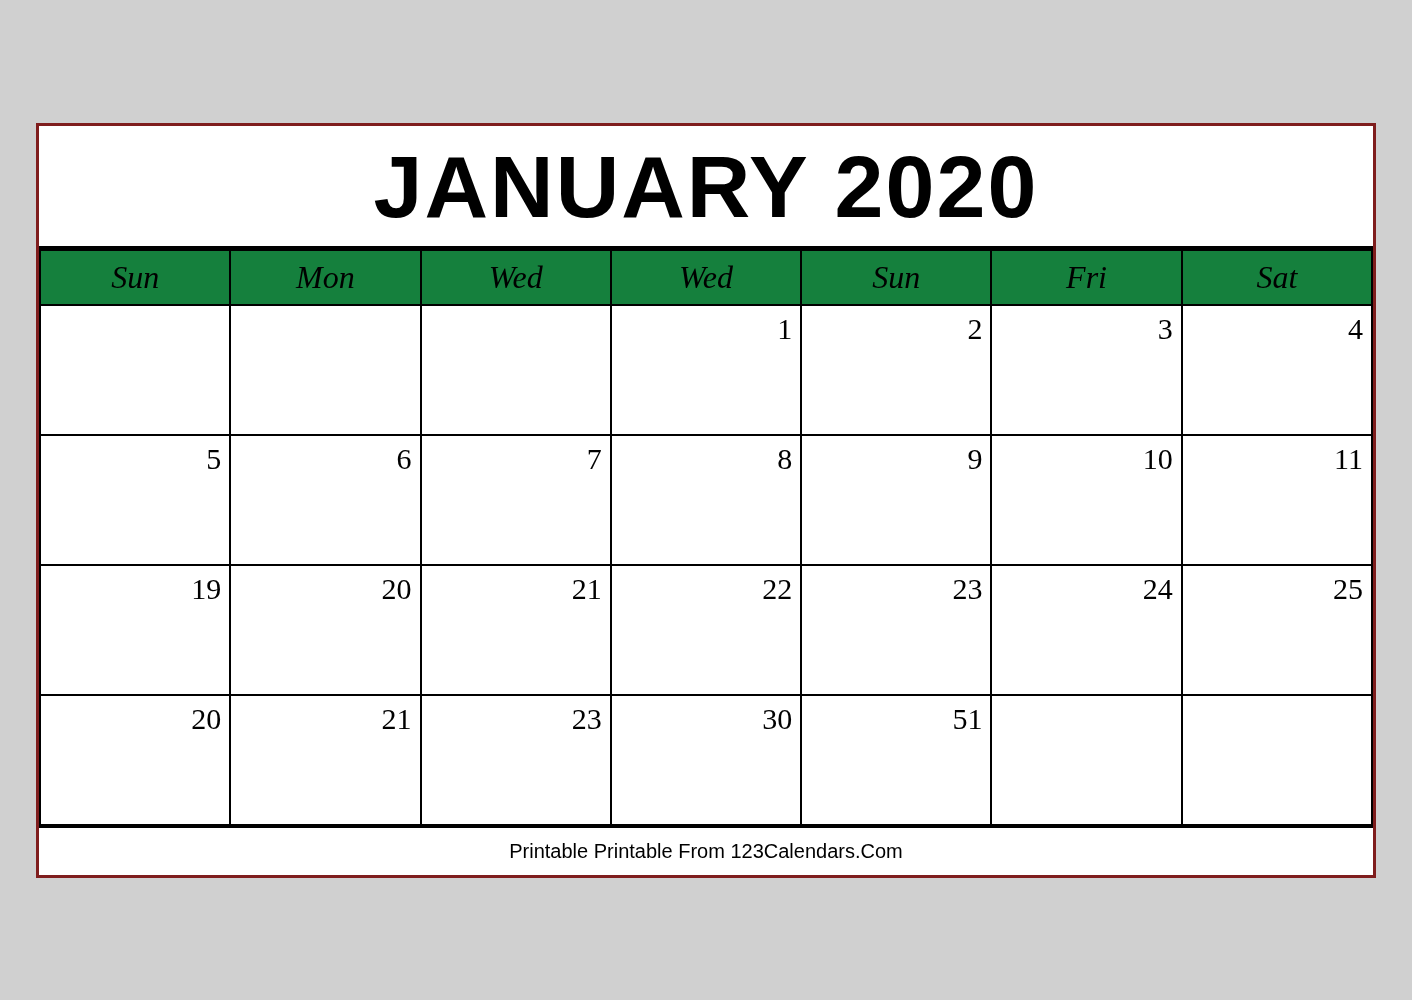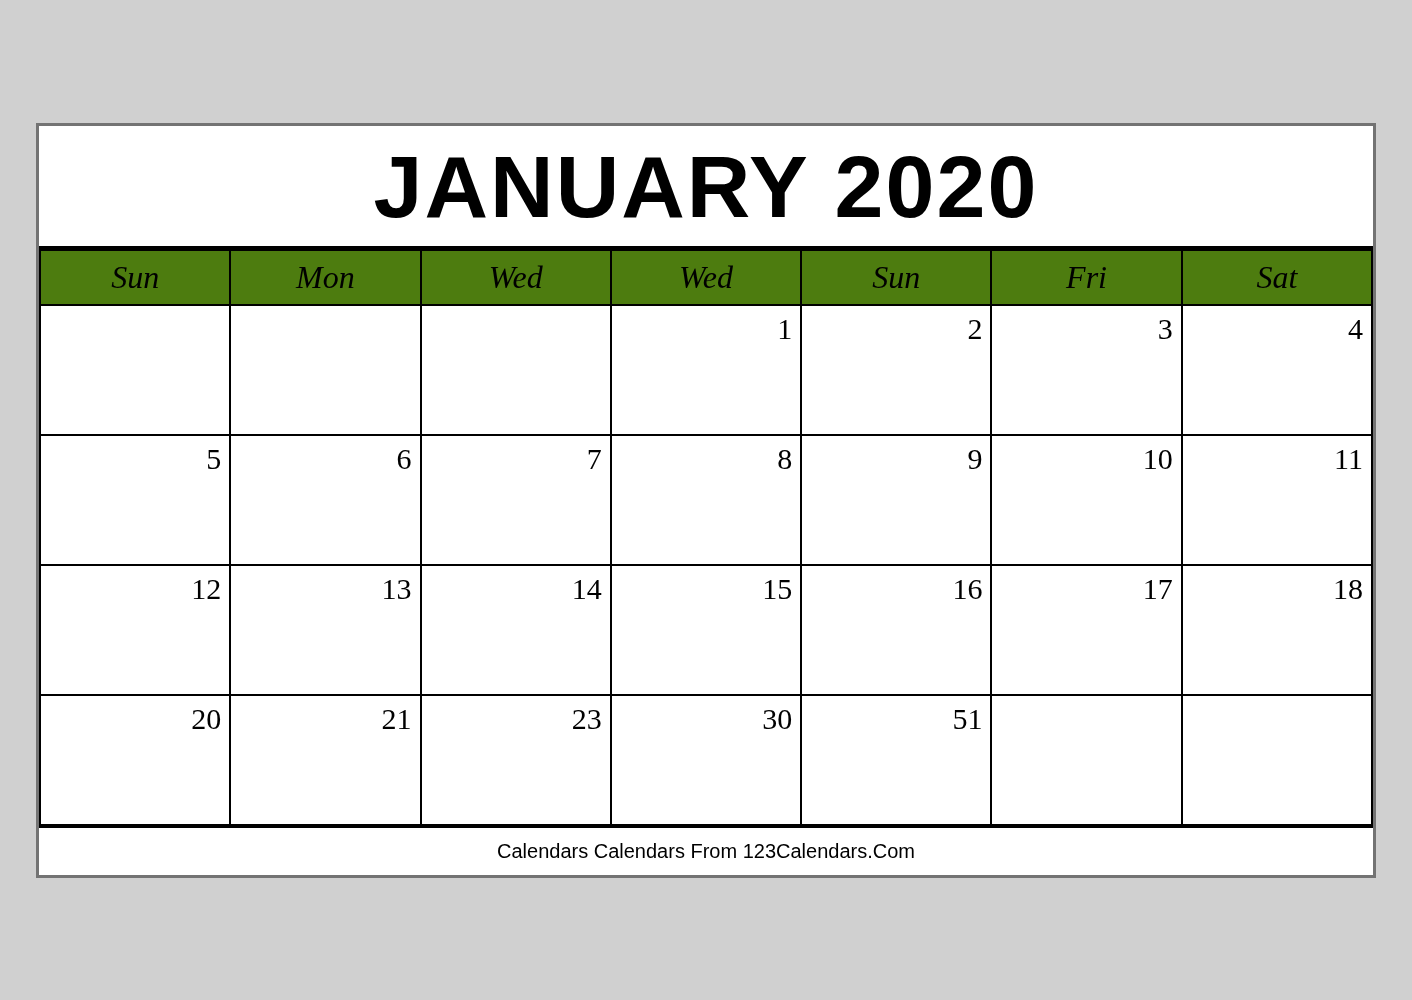--- a/index.html
+++ b/index.html
@@ -12,21 +12,21 @@
       background: #d0d0d0;
       display: flex;
       justify-content: center;
       align-items: center;
       min-height: 100vh;
       font-family: Arial, sans-serif;
     }
 
     .calendar-wrapper {
       background: white;
-      border: 3px solid #737373;
+      border: 3px solid #7f1d1d;
       width: 1340px;
       max-width: 98vw;
     }
 
     .calendar-title {
       text-align: center;
       font-size: 88px;
       font-weight: 900;
       font-family: 'Arial Black', 'Arial', sans-serif;
       padding: 10px 0 8px 0;
@@ -39,21 +39,21 @@
       border-collapse: collapse;
     }
 
     .calendar-grid th,
     .calendar-grid td {
       border: 2px solid #000;
       vertical-align: top;
     }
 
     .calendar-grid th {
-      background: #4d7c0f;
+      background: #15803d;
       text-align: center;
       font-size: 32px;
       font-style: italic;
       font-family: Georgia, 'Times New Roman', serif;
       font-weight: normal;
       padding: 8px 4px;
       width: calc(100% / 7);
     }
 
     .calendar-grid td {
@@ -144,39 +144,39 @@
           </td>
           <td>
             <span class="day-number">10</span>
           </td>
           <td>
             <span class="day-number">11</span>
           </td>
         </tr>
         <tr>
           <td>
-            <span class="day-number">12</span>
-          </td>
-          <td>
-            <span class="day-number">13</span>
-          </td>
-          <td>
-            <span class="day-number">14</span>
-          </td>
-          <td>
-            <span class="day-number">15</span>
-          </td>
-          <td>
-            <span class="day-number">16</span>
-          </td>
-          <td>
-            <span class="day-number">17</span>
-          </td>
-          <td>
-            <span class="day-number">18</span>
+            <span class="day-number">19</span>
+          </td>
+          <td>
+            <span class="day-number">20</span>
+          </td>
+          <td>
+            <span class="day-number">21</span>
+          </td>
+          <td>
+            <span class="day-number">22</span>
+          </td>
+          <td>
+            <span class="day-number">23</span>
+          </td>
+          <td>
+            <span class="day-number">24</span>
+          </td>
+          <td>
+            <span class="day-number">25</span>
           </td>
         </tr>
         <tr>
           <td>
             <span class="day-number">20</span>
           </td>
           <td>
             <span class="day-number">21</span>
           </td>
           <td>
@@ -188,15 +188,15 @@
           <td>
             <span class="day-number">51</span>
           </td>
           <td class="empty-cell"></td>
           <td class="empty-cell"></td>
         </tr>
       </tbody>
   </table>
 
   <div class="footer">
-    <span>Calendars Calendars From </span><strong>123Calendars.Com</strong>
+    <span>Printable Printable From </span><strong>123Calendars.Com</strong>
   </div>
 </div>
 
 </body></html>

